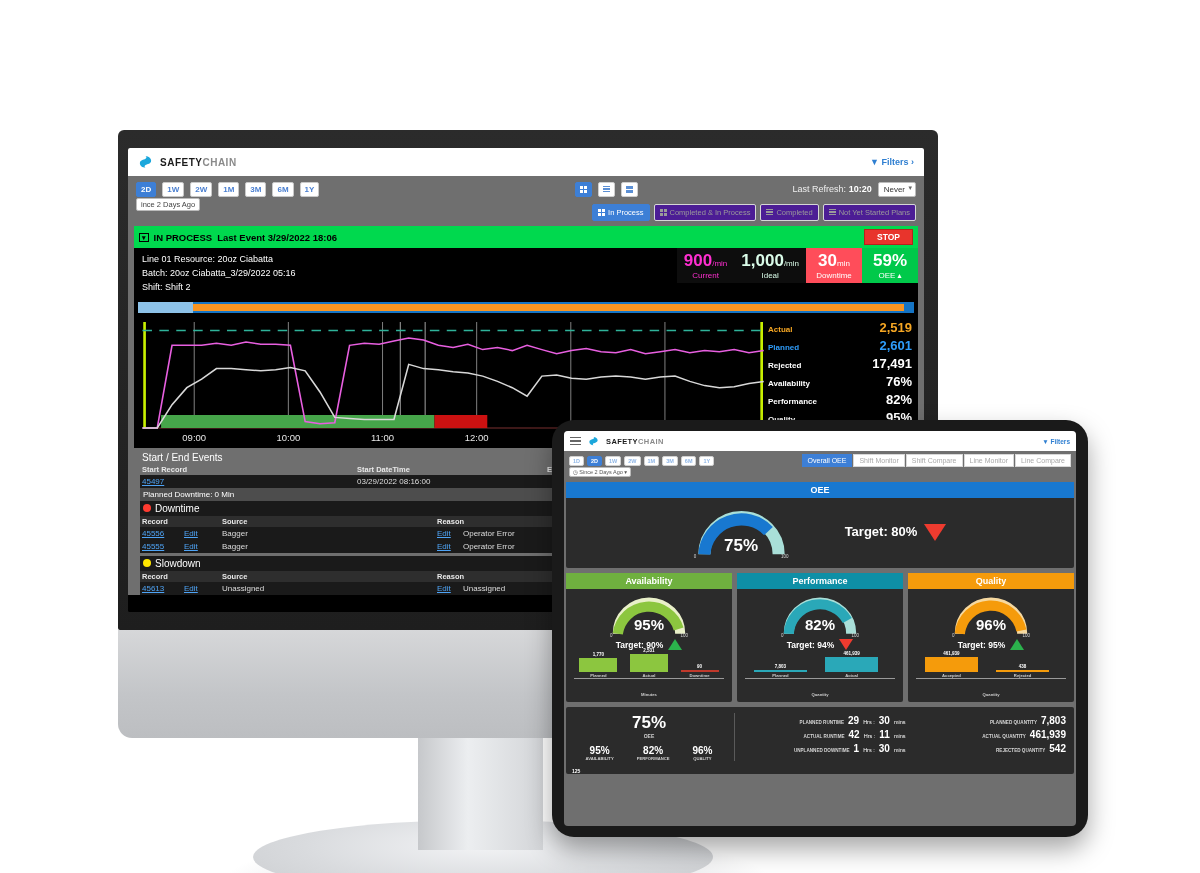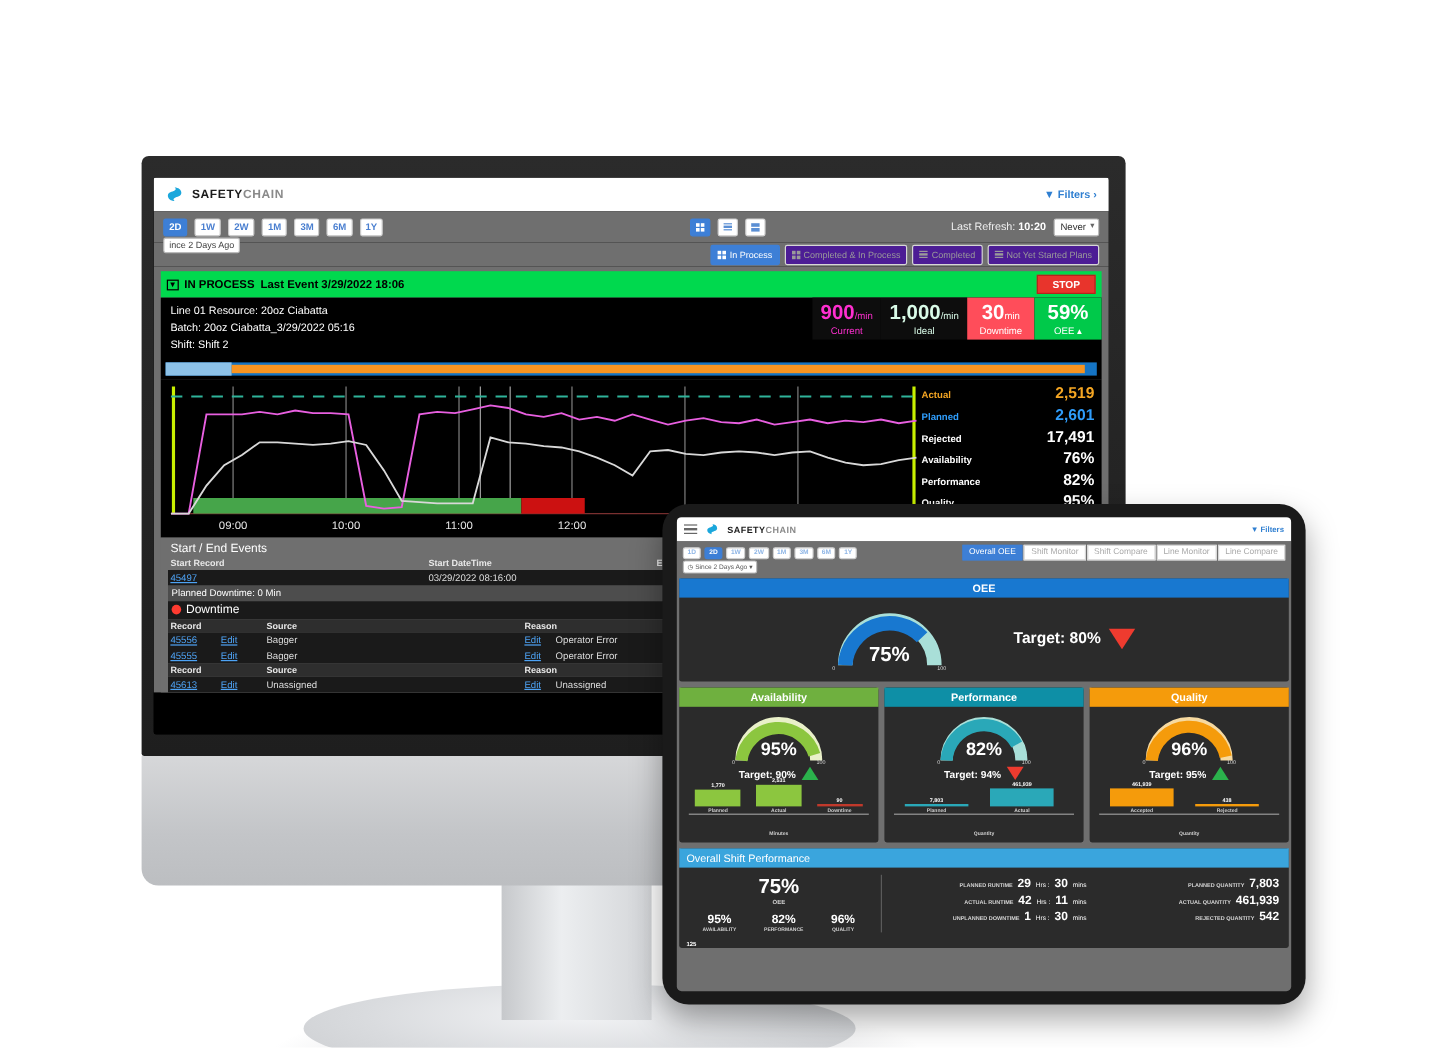--- a/index.html
+++ b/index.html
@@ -442,20 +442,24 @@
             <span>Operator Error</span>
           </div>
           <div class="ev-row">
             <span style="width:42px" class="lnk">45555</span>
             <span style="width:38px" class="lnk">Edit</span>
             <span style="width:215px">Bagger</span>
             <span style="width:26px" class="lnk">Edit</span>
             <span>Operator Error</span>
           </div>
 
+          <div class="sect-hd" style="margin-top:3px">
+            <span class="dot" style="background:#ffe600;width:8px;height:8px"></span>
+            <span>Slowdown</span>
+          </div>
           <div class="ev-head" style="background:#2e2e2e">
             <span style="width:80px">Record</span>
             <span style="width:215px">Source</span>
             <span>Reason</span>
           </div>
           <div class="ev-row">
             <span style="width:42px" class="lnk">45613</span>
             <span style="width:38px" class="lnk">Edit</span>
             <span style="width:215px">Unassigned</span>
             <span style="width:26px" class="lnk">Edit</span>
@@ -625,21 +629,20 @@
                 <div class="bl">Rejected</div>
               </div>
               <div class="axis-line"></div>
             </div>
             <div class="axis-cap">Quantity</div>
           </div>
         </div>
       </div>
 
       <div class="card">
-        <div class="card-hd hd-shift">Overall Shift Performance</div>
         <div class="shift-body">
           <div class="sb-left">
             <div class="sb-oee">75%</div>
             <div class="sb-oee-l">OEE</div>
             <div class="sb-three">
               <div class="sb-m">
                 <div class="v">95%</div>
                 <div class="l">AVAILABILITY</div>
               </div>
               <div class="sb-m">

